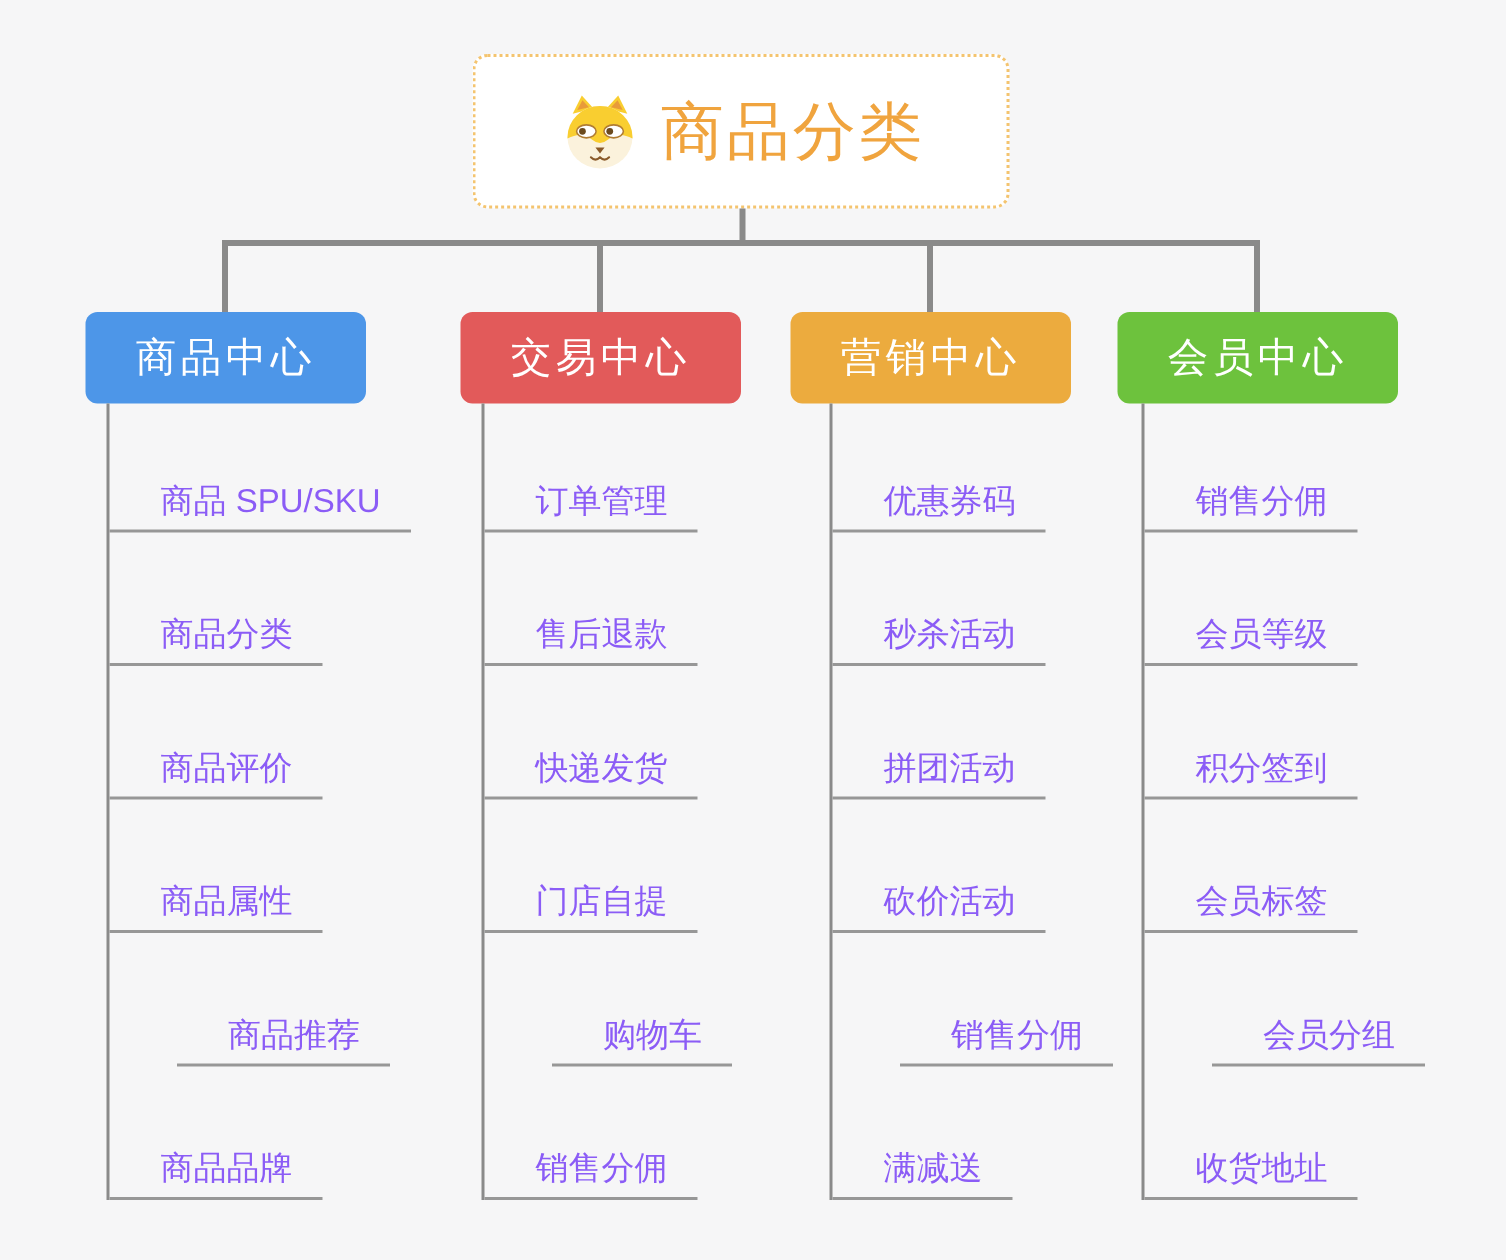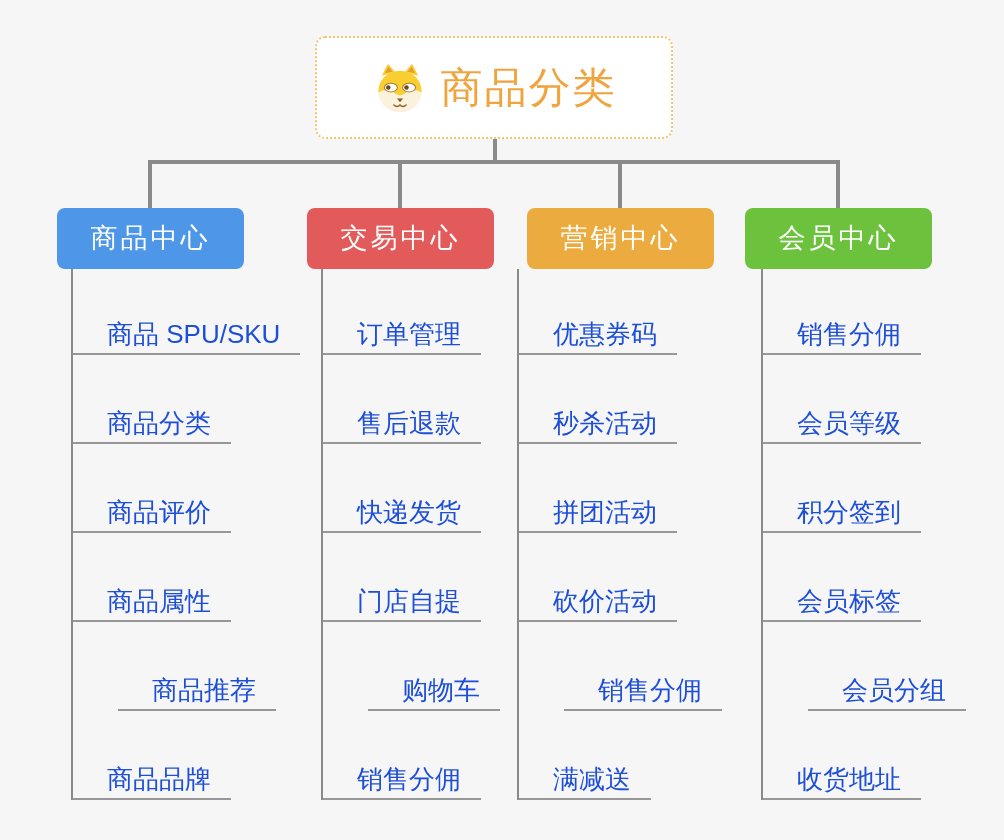--- a/index.html
+++ b/index.html
@@ -71,34 +71,34 @@
   
   .leaf-col {
     position: absolute;
     top: 269px;
     height: 531px;
     width: 250px;
     border-left: 2px solid #8a8a8a;
   }
   .col1 { left: 71px; }
   .col2 { left: 321px; }
-  .col3 { left: 517px; }
+  .col3 { left: 553px; }
   .col4 { left: 761px; }
 
   .leaf {
     position: absolute;
     left: 0;
     height: 36px;
     line-height: 30px;
     padding: 0 20px 4px 34px;
     border-bottom: 2px solid #979797;
     width: max-content;
     white-space: nowrap;
-    font-size: 26px;
-    color: #1d4ed8;
+    font-size: 22px;
+    color: #8b5cf6;
   }
   .leaf:nth-child(1) { top: 50px; }
   .leaf:nth-child(2) { top: 139px; }
   .leaf:nth-child(3) { top: 228px; }
   .leaf:nth-child(4) { top: 317px; }
   .leaf:nth-child(5) { top: 406px; margin-left: 45px; }
   .leaf:nth-child(6) { top: 495px; }
 </style>
 </head>
 <body>

